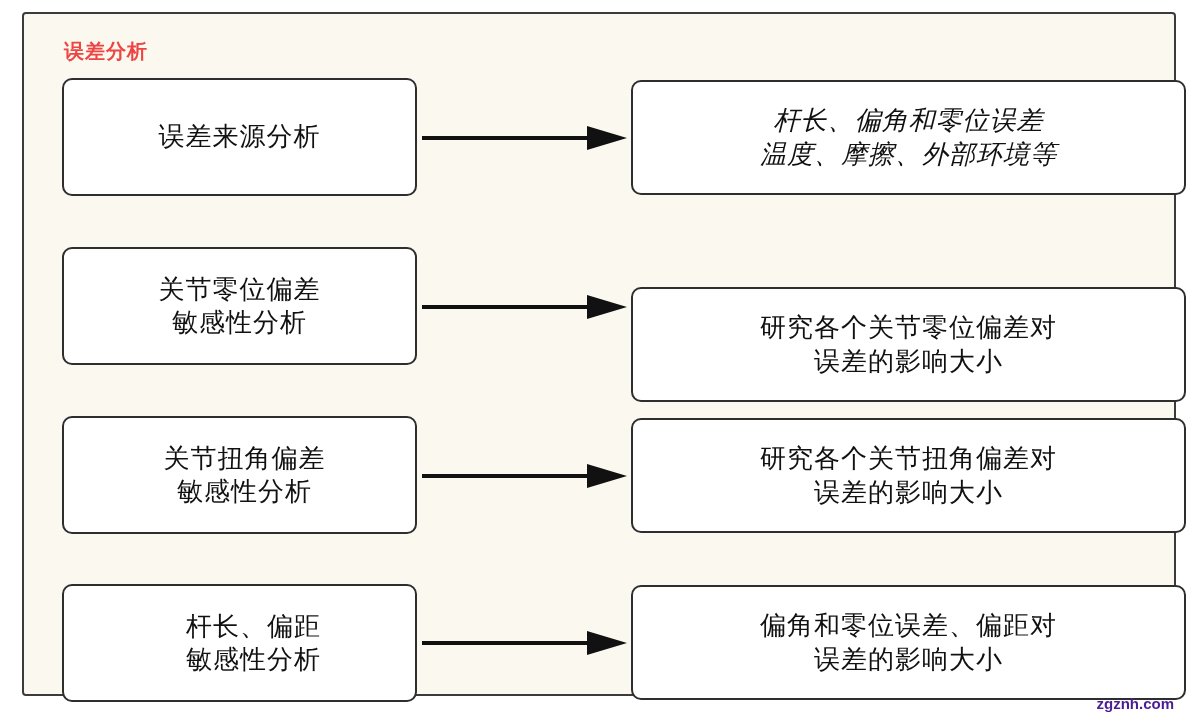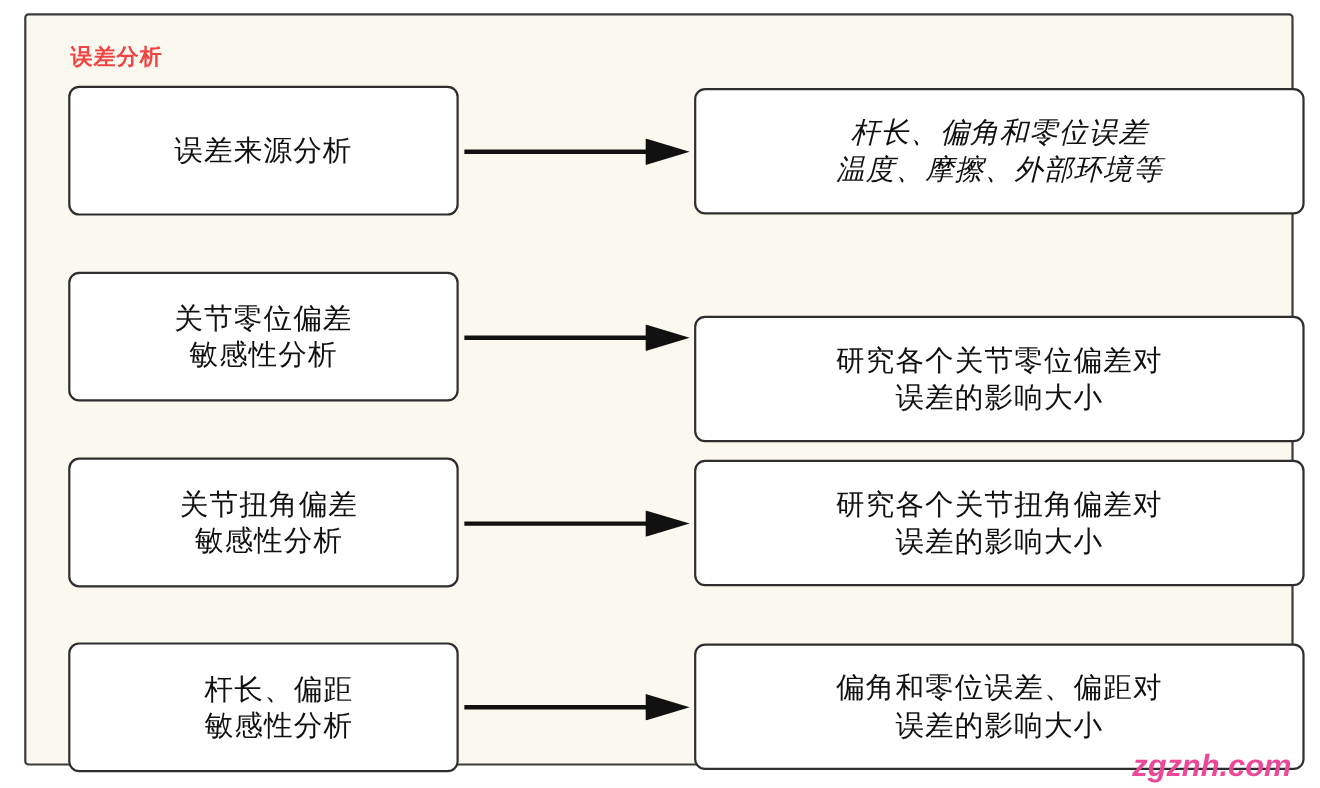--- a/index.html
+++ b/index.html
@@ -84,24 +84,23 @@
   }
   .a1 { top: 112px; }
   .a2 { top: 281px; }
   .a3 { top: 450px; }
   .a4 { top: 617px; }
 
   .watermark {
     position: absolute;
     right: 26px;
     bottom: 4px;
-    font-size: 28px;
+    font-size: 15px;
     font-weight: 700;
-    font-style: italic;
-    color: #ec4899;
+    color: #4c1d95;
     letter-spacing: 0px;
   }
 </style>
 </head>
 <body>
 
 <div id="canvas">
 
   <div class="panel">
     <div class="panel-title">误差分析</div>

